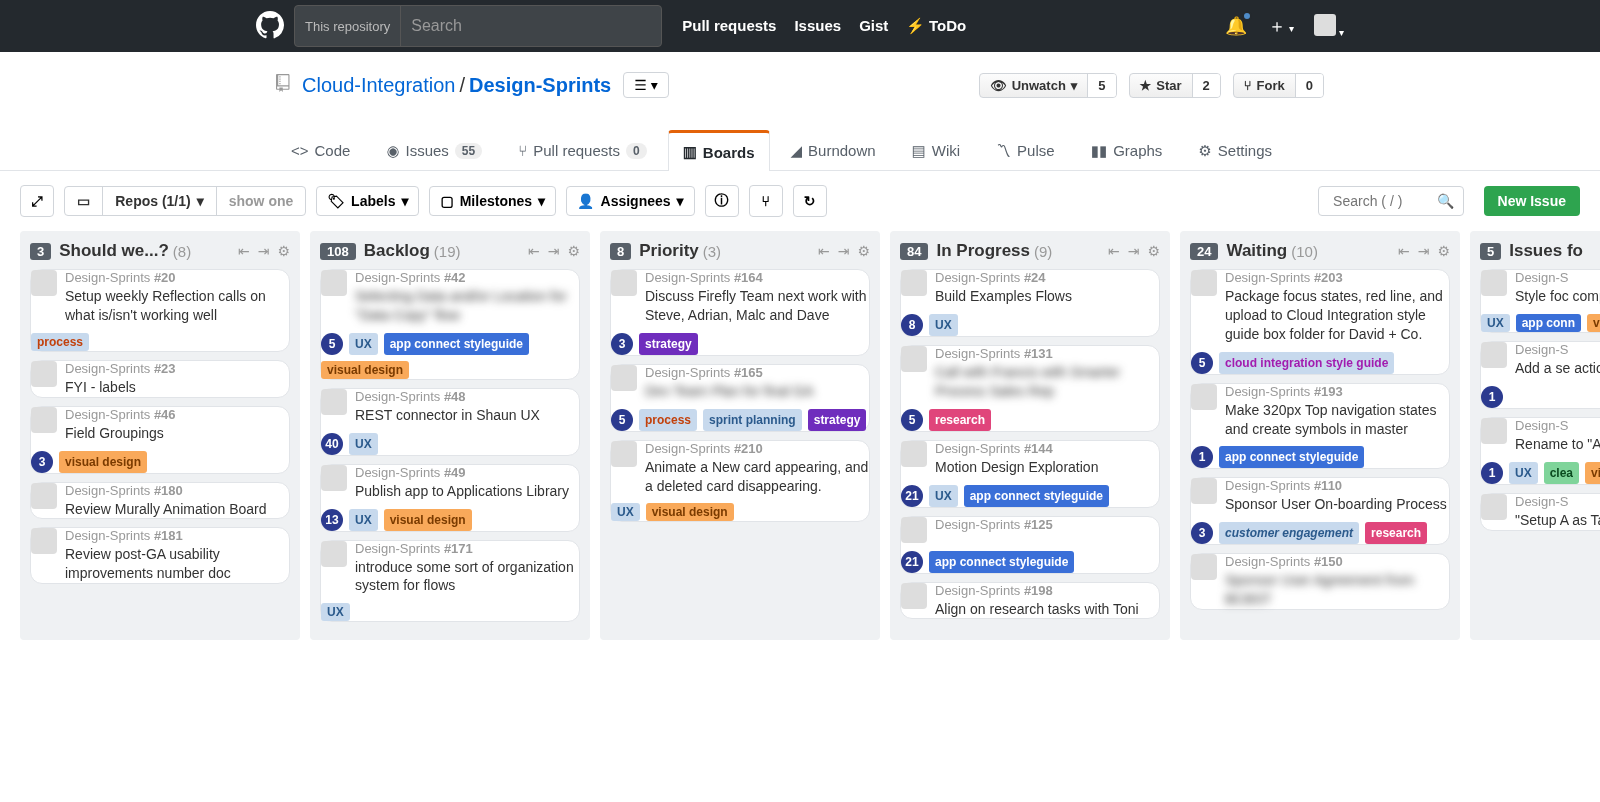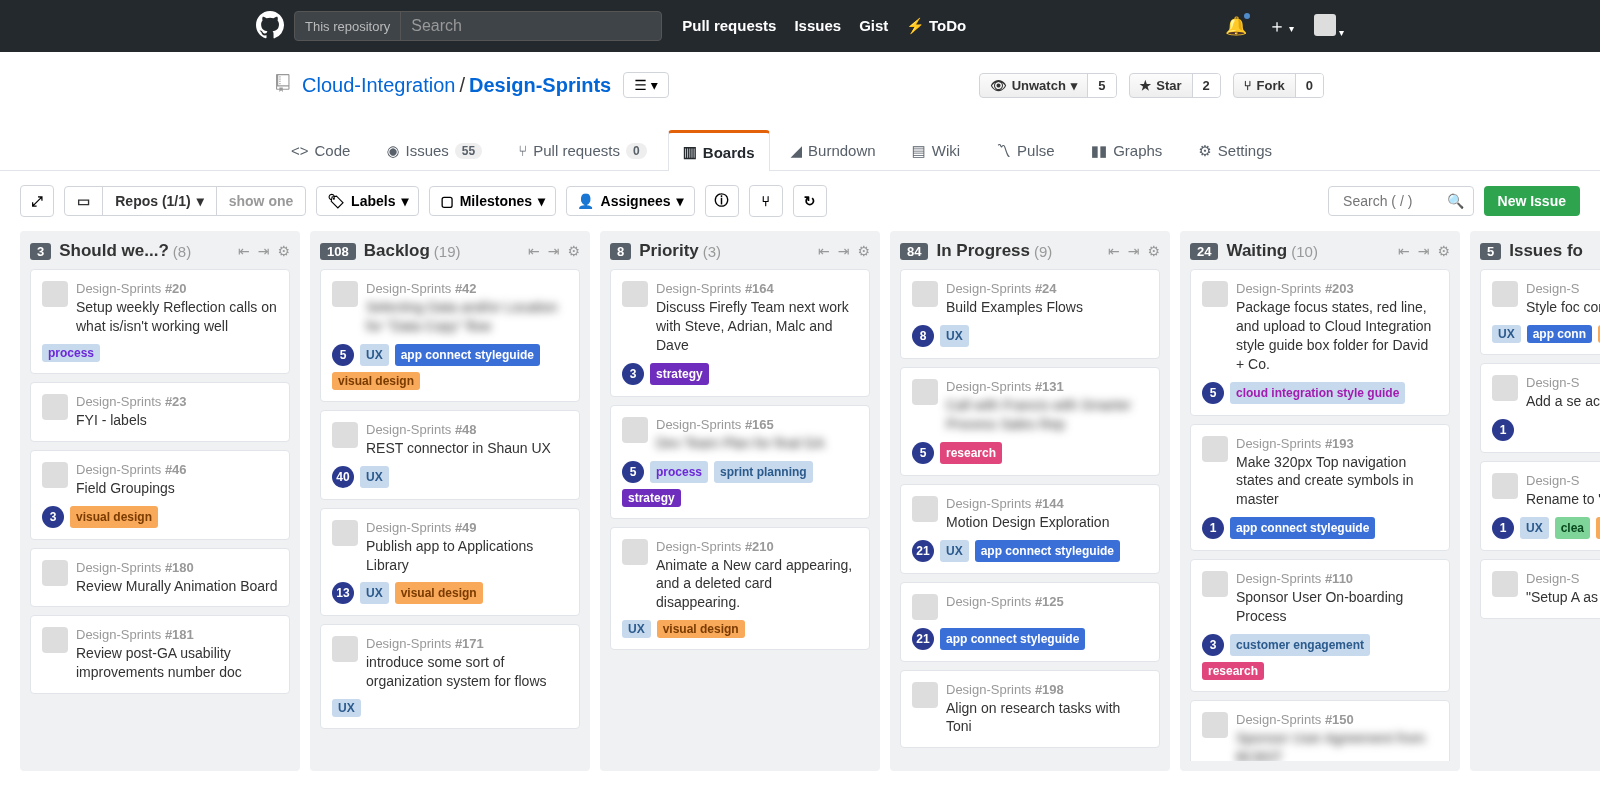--- a/index.html
+++ b/index.html
@@ -3,21 +3,21 @@
 <meta charset="utf-8">
 <style>
 * { box-sizing: border-box; margin: 0; padding: 0; }
 body { font-family: -apple-system, BlinkMacSystemFont, "Segoe UI", Helvetica, Arial, sans-serif; font-size: 14px; color: #333; background: #fff; }
 a { text-decoration: none; }
 
 
 .topnav { background: #24292e; height: 52px; display: flex; align-items: center; padding: 0 16px; }
 .topnav-inner { max-width: 1600px; margin: 0 auto; width: 100%; display: flex; align-items: center; }
 .logo { color: #fff; margin-left: 240px; margin-right: 10px; }
-.search-wrap { display: flex; align-items: center; background: #3f4448; border-radius: 4px; border: 1px solid #555; height: 30px; overflow: hidden; }
+.search-wrap { display: flex; align-items: center; background: #3f4448; border-radius: 4px; border: 1px solid #555; height: 42px; overflow: hidden; }
 .search-label { padding: 0 10px; color: #bbb; font-size: 13px; border-right: 1px solid #555; height: 100%; display: flex; align-items: center; }
 .search-input { background: transparent; border: none; color: #fff; padding: 0 10px; font-size: 16px; width: 260px; height: 100%; outline: none; }
 .search-input::placeholder { color: #999; }
 .nav-links { display: flex; margin-left: 20px; gap: 18px; }
 .nav-links a { color: #fff; font-weight: 600; font-size: 15px; }
 .nav-links .todo::before { content: "⚡"; margin-right: 4px; }
 .nav-right { margin-left: auto; display: flex; align-items: center; gap: 20px; padding-right: 240px; }
 .bell { color: #fff; position: relative; font-size: 18px; }
 .bell .dot { position: absolute; top: -4px; right: -4px; width: 10px; height: 10px; background: #4f8cc9; border-radius: 50%; border: 2px solid #24292e; }
 .plus { color: #fff; font-size: 18px; }
@@ -46,60 +46,60 @@
 .repo-tab.active { border-color: #e1e4e8; border-top: 3px solid #e36209; background: #fff; color: #24292e; font-weight: 600; margin-bottom: -1px; border-radius: 4px 4px 0 0; }
 
 
 .board-bar { display: flex; align-items: center; padding: 14px 20px; gap: 10px; }
 .tool-btn { border: 1px solid #d1d5da; border-radius: 4px; background: #fff; padding: 6px 10px; font-size: 14px; display: flex; align-items: center; gap: 6px; font-weight: 600; }
 .tool-btn.icon-only { padding: 6px 8px; width: 34px; height: 32px; justify-content: center; }
 .tool-group { display: flex; border: 1px solid #d1d5da; border-radius: 4px; overflow: hidden; }
 .tool-group .seg { padding: 6px 12px; font-size: 14px; font-weight: 600; display: flex; align-items: center; gap: 6px; }
 .tool-group .seg + .seg { border-left: 1px solid #d1d5da; }
 .tool-group .seg.muted { color: #999; }
-.board-bar-right { margin-left: auto; display: flex; gap: 10px; align-items: flex-end; }
+.board-bar-right { margin-left: auto; display: flex; gap: 20px; align-items: flex-end; }
 .board-search { border: 1px solid #d1d5da; border-radius: 4px; display: flex; align-items: center; padding: 0 8px; }
 .board-search input { border: none; outline: none; padding: 6px 6px; font-size: 14px; width: 110px; }
 .new-issue { background: #2ea44f; color: #fff; border: none; border-radius: 4px; padding: 7px 14px; font-weight: 600; font-size: 14px; }
 
 
 .board { display: flex; gap: 10px; padding: 0 20px 20px; overflow-x: auto; }
 .column { flex: 0 0 280px; background: #eff1f3; border-radius: 4px; padding: 10px; max-height: 540px; display: flex; flex-direction: column; }
 .col-head { display: flex; align-items: center; margin-bottom: 8px; }
 .col-count { background: #586069; color: #fff; border-radius: 3px; padding: 1px 7px; font-size: 13px; font-weight: 700; margin-right: 8px; }
 .col-title { font-weight: 700; font-size: 17px; }
 .col-sub { color: #999; font-size: 15px; margin-left: 4px; }
 .col-icons { margin-left: auto; display: flex; gap: 8px; color: #999; font-size: 14px; }
 .col-body { overflow-y: auto; flex: 1; }
 .col-body::-webkit-scrollbar { width: 8px; }
 .col-body::-webkit-scrollbar-thumb { background: #ccc; border-radius: 4px; }
 
 
-.card { background: #fff; border: 1px solid #e1e4e8; border-radius: 4px; padding: 11px; margin-bottom: 8px; }
+.card { background: #fff; border: 1px solid #e1e4e8; border-radius: 12px; padding: 0; margin-bottom: 8px; }
 .card-top { display: flex; gap: 8px; }
 .card-avatar { width: 26px; height: 26px; border-radius: 4px; background: #ddd; flex-shrink: 0; }
 .card-meta { font-size: 13px; }
 .card-repo { color: #999; }
 .card-num { color: #999; font-weight: 600; }
 .card-title { color: #333; display: block; margin-top: 2px; font-size: 14px; line-height: 1.35; }
 .card-title.blur { filter: blur(4px); }
 .labels-row { display: flex; flex-wrap: wrap; gap: 6px; margin-top: 8px; }
 .badge-num { background: #2b3a8f; color: #fff; border-radius: 50%; width: 22px; height: 22px; display: inline-flex; align-items: center; justify-content: center; font-size: 12px; font-weight: 700; }
 .lbl { font-size: 12px; font-weight: 700; padding: 2px 6px; border-radius: 3px; display: inline-flex; align-items: center; }
 
 
-.lbl-process { background: #c7d9ed; color: #6d28d9; }
+.lbl-process { background: #c7d9ed; color: #c2410c; }
 .lbl-vd { background: #f9a95a; color: #7a3b00; }
 .lbl-ux { background: #c7d9ed; color: #2b5a8c; }
 .lbl-acg { background: #3a6fd8; color: #fff; }
 .lbl-strategy { background: #6f2dbd; color: #fff; }
 .lbl-sprint { background: #c7d9ed; color: #2b5a8c; }
 .lbl-research { background: #e0457b; color: #fff; }
 .lbl-cloud { background: #c7d9ed; color: #a21caf; }
-.lbl-ce { background: #c7d9ed; color: #2b5a8c; }
+.lbl-ce { background: #c7d9ed; color: #2b5a8c; font-style: italic; }
 .lbl-clea { background: #7fd49a; color: #0a4a1f; }
 </style>
 </head>
 <body>
 
 <div class="topnav">
   <div class="topnav-inner">
     <span class="logo">
       <svg width="28" height="28" viewBox="0 0 16 16" fill="#fff">
           <path d="M8 0C3.58 0 0 3.58 0 8c0 3.54 2.29 6.53 5.47 7.59.4.07.55-.17.55-.38v-1.33c-2.23.48-2.7-1.07-2.7-1.07-.36-.93-.89-1.18-.89-1.18-.73-.5.06-.49.06-.49.8.06 1.23.83 1.23.83.72 1.23 1.88.87 2.34.67.07-.52.28-.87.51-1.07-1.78-.2-3.64-.89-3.64-3.95 0-.87.31-1.59.82-2.15-.08-.2-.36-1.02.08-2.12 0 0 .67-.21 2.2.82a7.6 7.6 0 0 1 4 0c1.53-1.04 2.2-.82 2.2-.82.44 1.1.16 1.92.08 2.12.51.56.82 1.27.82 2.15 0 3.07-1.87 3.75-3.65 3.95.29.25.54.73.54 1.48v2.2c0 .21.15.46.55.38A8 8 0 0 0 16 8c0-4.42-3.58-8-8-8z"></path>

